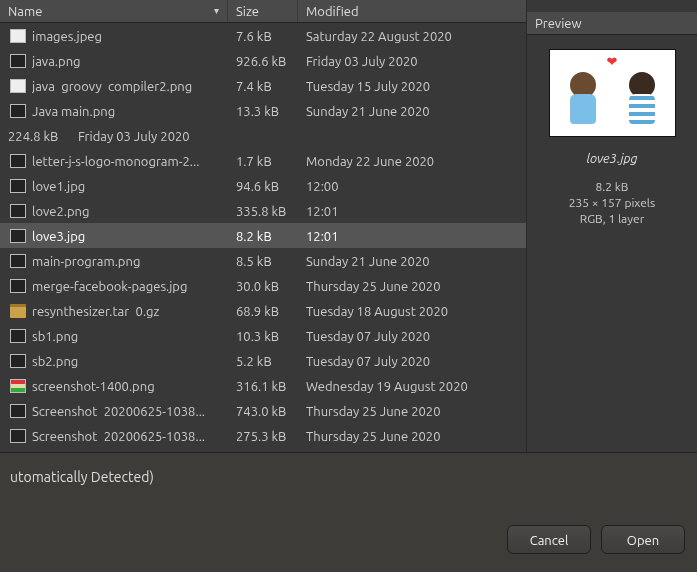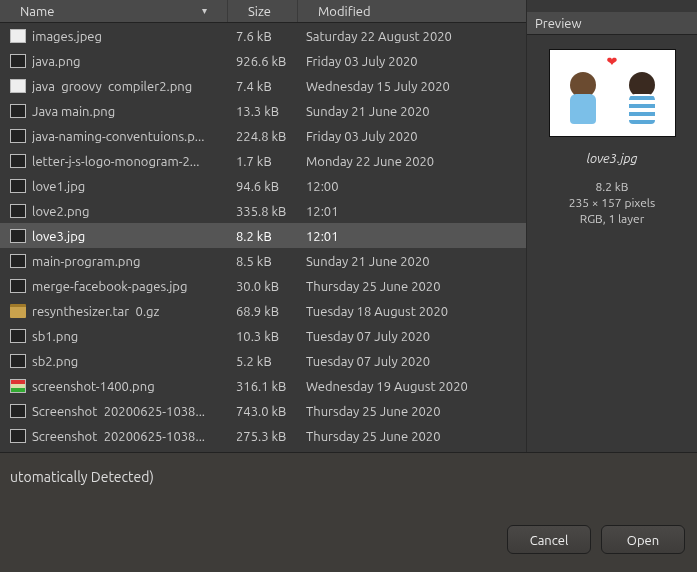--- a/index.html
+++ b/index.html
@@ -30,21 +30,21 @@
   .headers {
     display: flex;
     background: #4a4a4a;
     height: 22px;
     line-height: 22px;
     font-size: 13px;
     color: #ddd;
     border-bottom: 1px solid #222;
   }
   .headers .col {
-    padding: 0 20px;
+    padding: 0 8px;
     box-sizing: border-box;
     border-right: 1px solid #3a3a3a;
     overflow: hidden;
     white-space: nowrap;
     display: flex;
     align-items: center;
     cursor: pointer;
   }
   .col.name { width: 228px; justify-content: space-between; }
   .col.size { width: 70px; }
@@ -251,35 +251,31 @@
           </div>
           <div class="c-size">926.6 kB</div>
           <div class="c-mod">Friday 03 July 2020</div>
         </div>
         <div class="row">
           <div class="c-name">
             <div class="ficon image white"></div>
             <span class="fname">java_groovy_compiler2.png</span>
           </div>
           <div class="c-size">7.4 kB</div>
-          <div class="c-mod">Wednesday 15 July 2020</div>
+          <div class="c-mod">Tuesday 15 July 2020</div>
         </div>
         <div class="row">
           <div class="c-name">
             <div class="ficon image "></div>
             <span class="fname">Java main.png</span>
           </div>
           <div class="c-size">13.3 kB</div>
           <div class="c-mod">Sunday 21 June 2020</div>
         </div>
         <div class="row">
-          <div class="c-name">
-            <div class="ficon image "></div>
-            <span class="fname">java-naming-conventuions.p...</span>
-          </div>
           <div class="c-size">224.8 kB</div>
           <div class="c-mod">Friday 03 July 2020</div>
         </div>
         <div class="row">
           <div class="c-name">
             <div class="ficon image "></div>
             <span class="fname">letter-j-s-logo-monogram-2...</span>
           </div>
           <div class="c-size">1.7 kB</div>
           <div class="c-mod">Monday 22 June 2020</div>

